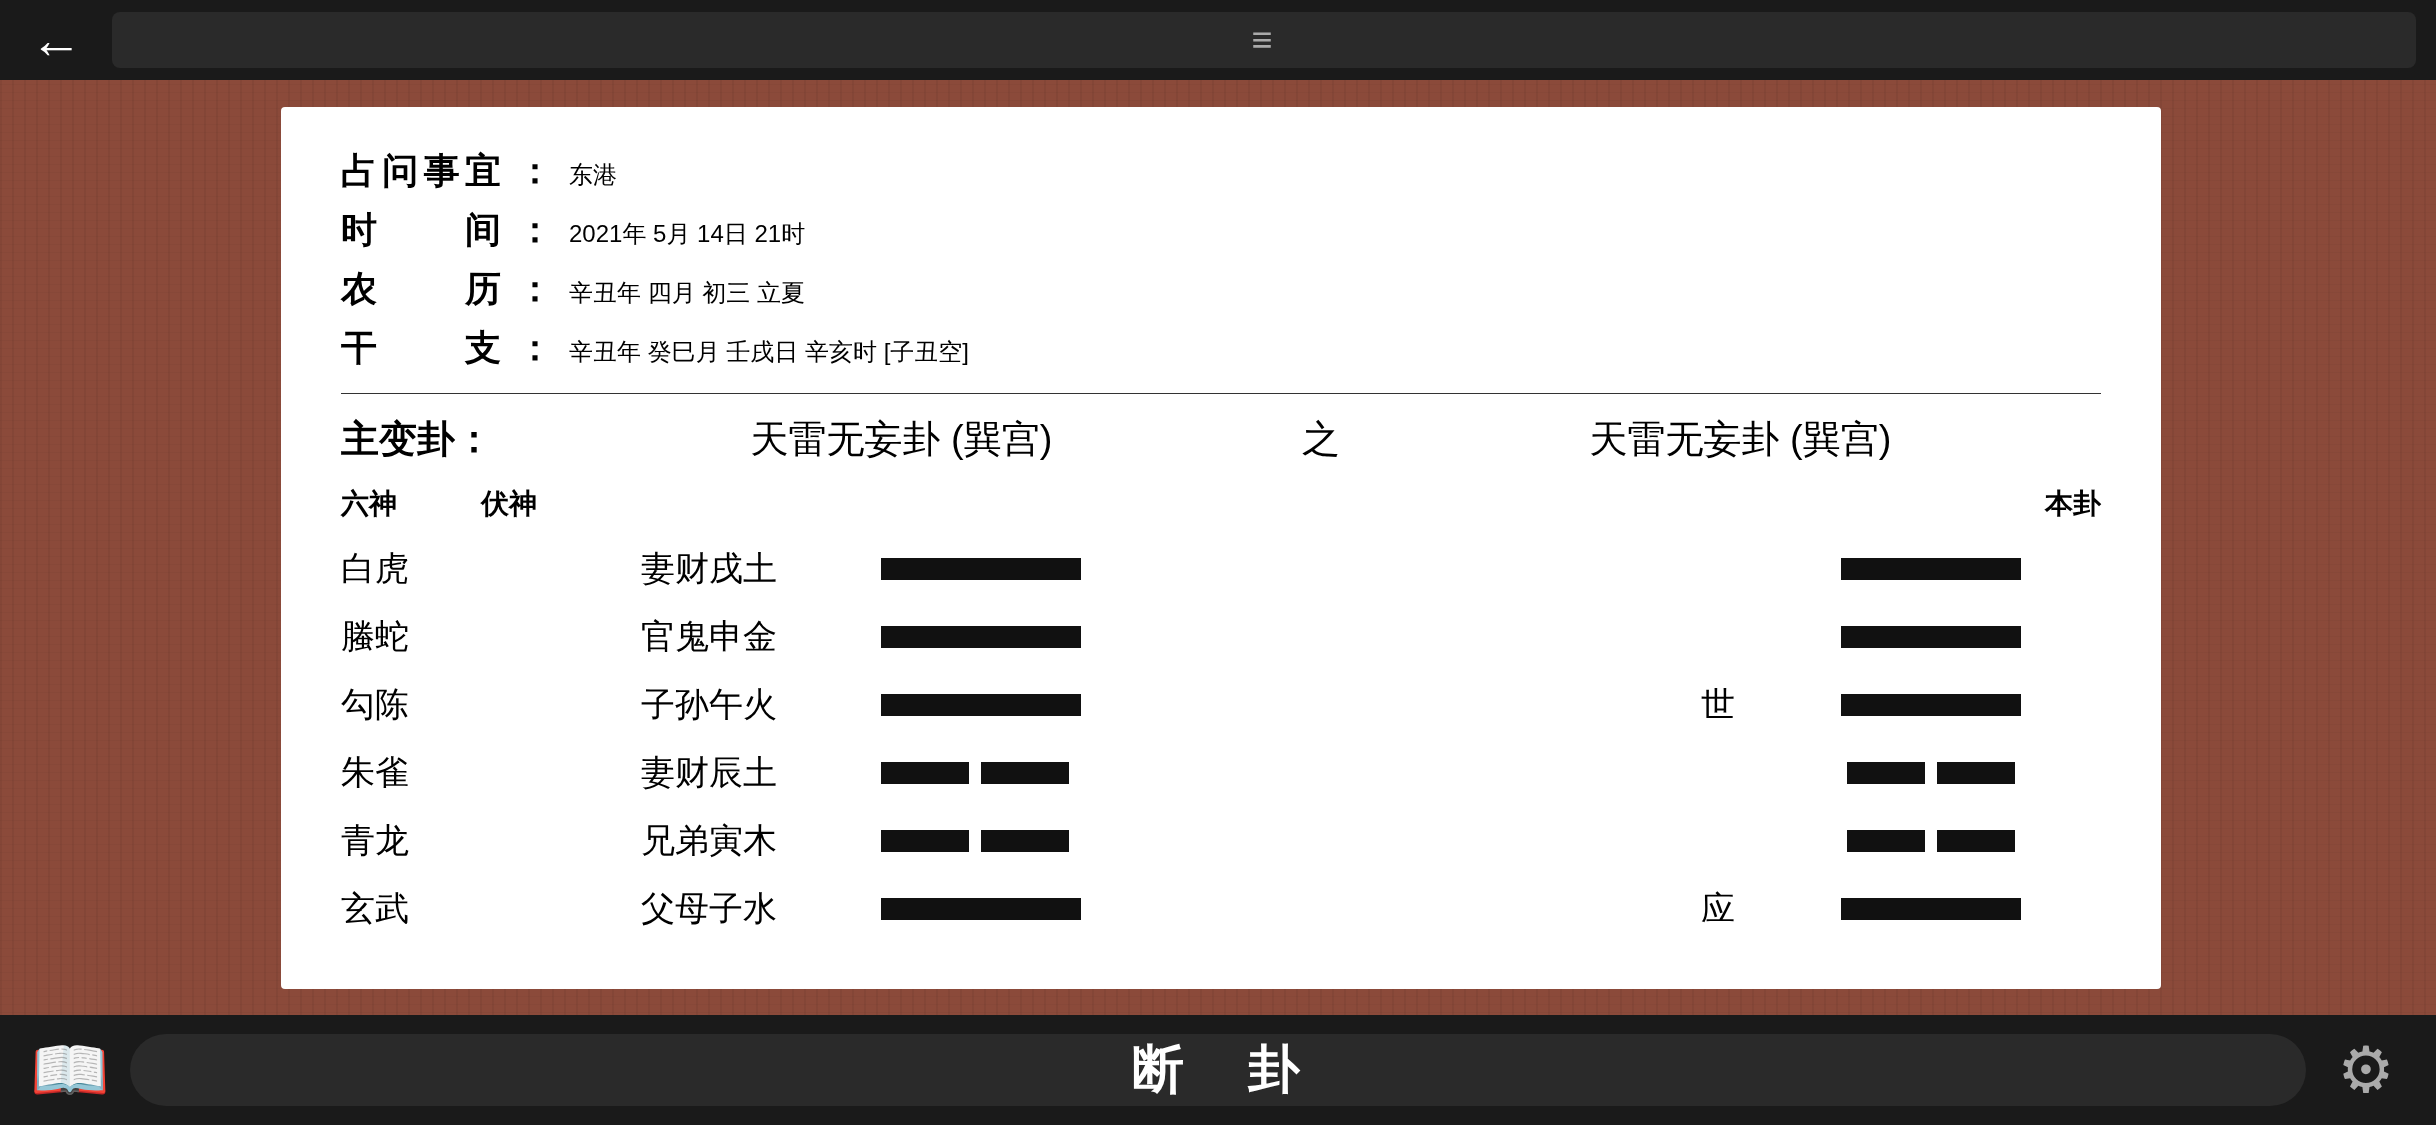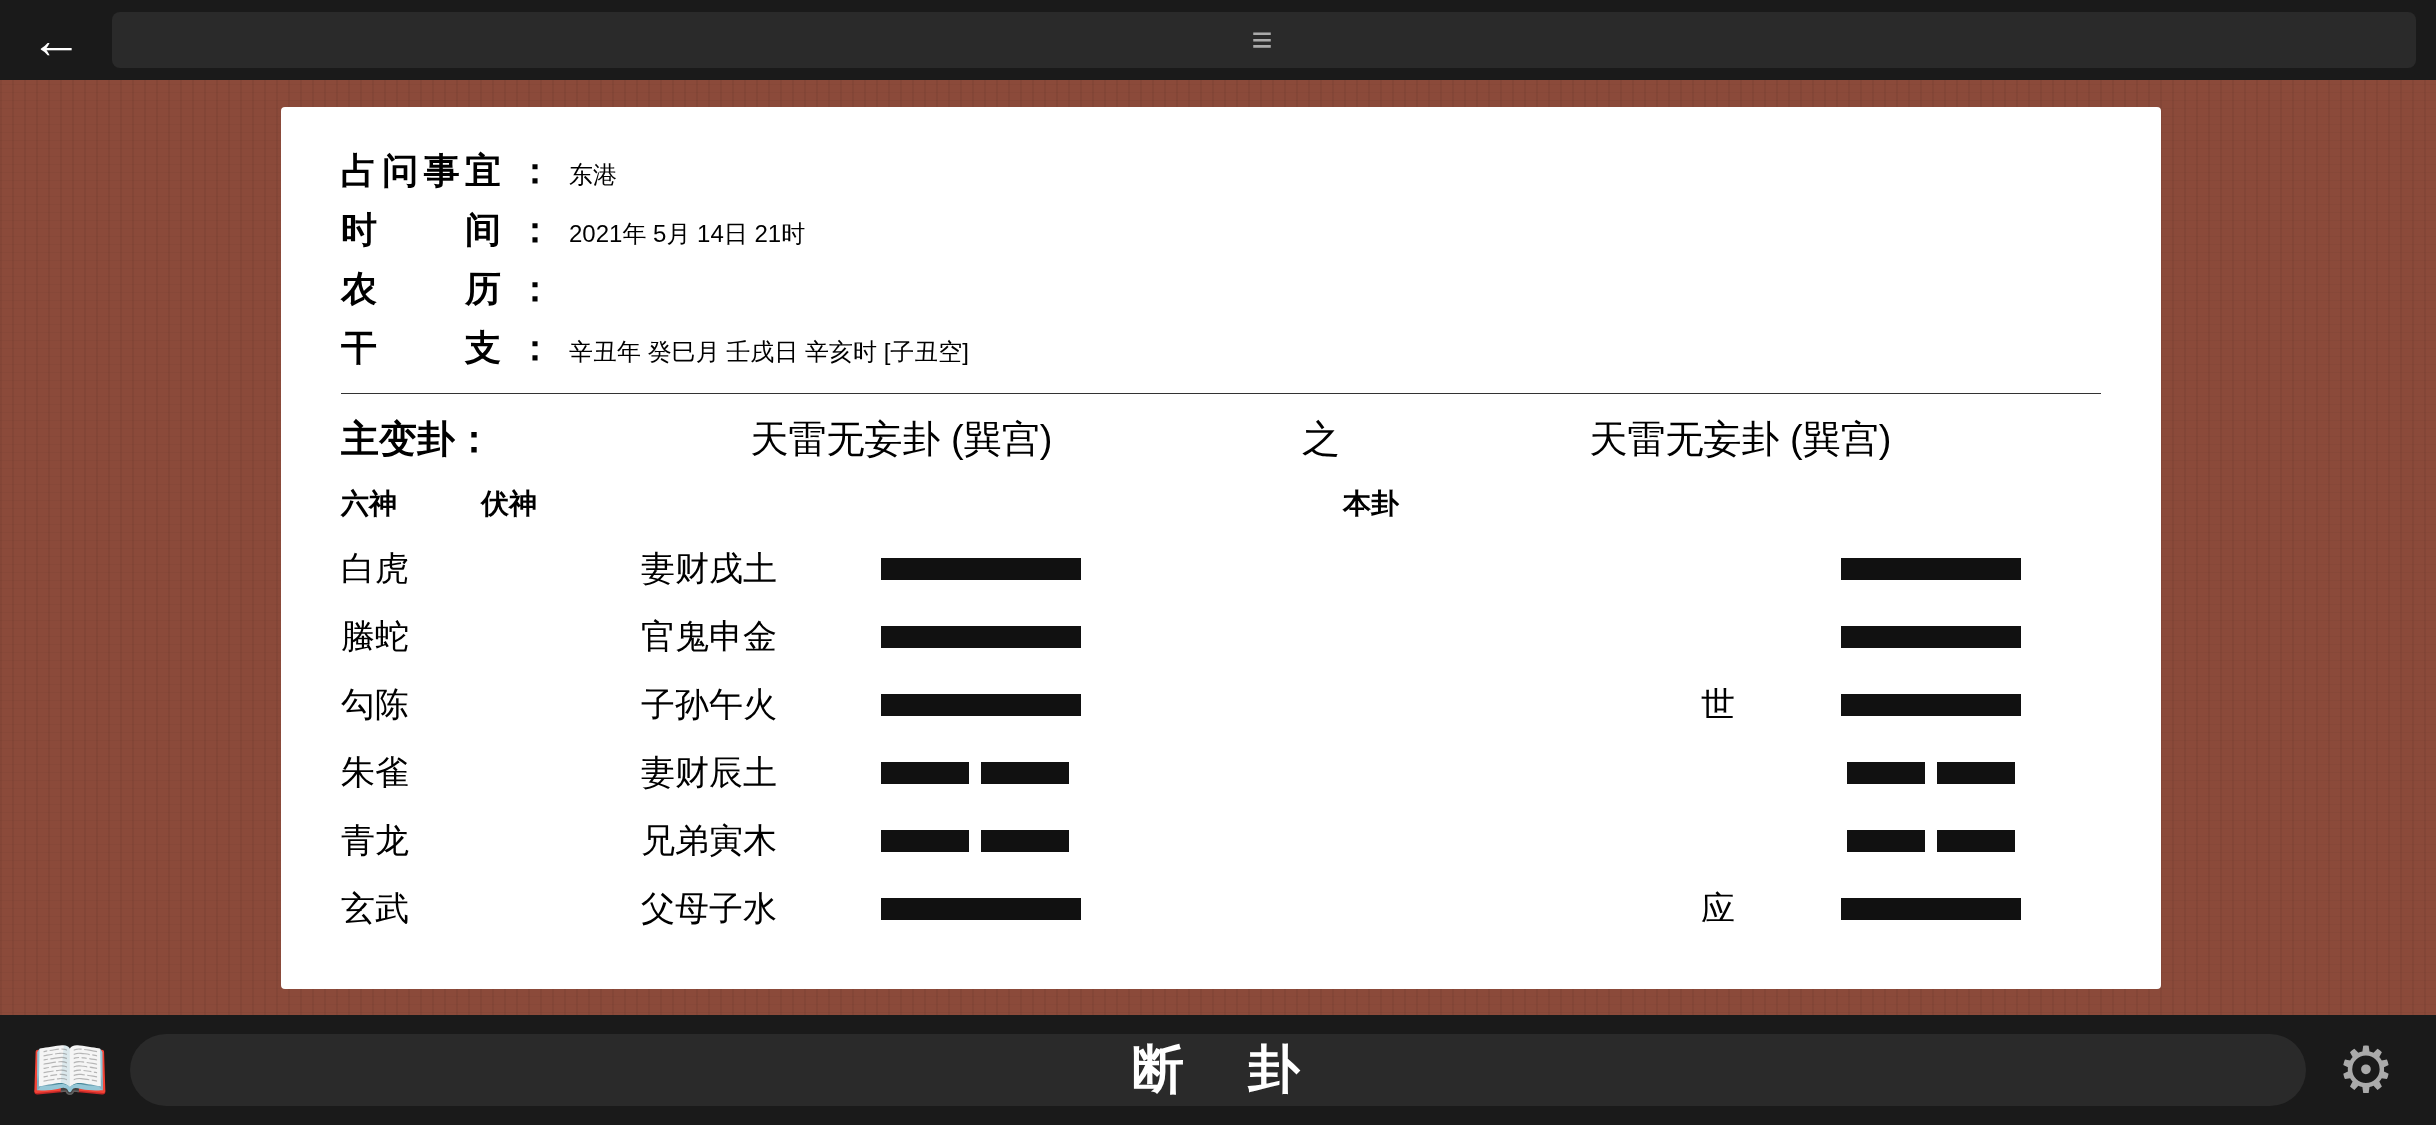--- a/index.html
+++ b/index.html
@@ -220,21 +220,21 @@
     .col-liushen {
       width: 140px;
     }
 
     .col-fushen {
       width: 160px;
     }
 
     .col-bengua-label {
       flex: 1;
-      text-align: center;
+      text-align: right;
     }
 
     .col-biangua-label {
       width: 340px;
       text-align: center;
       font-weight: bold;
     }
 
     
     .hex-rows {
@@ -352,20 +352,21 @@
         <span class="info-value">东港</span>
       </div>
       <div class="info-row">
         <span class="info-label">时　间</span>
         <span class="info-colon">：</span>
         <span class="info-value">2021年 5月 14日 21时</span>
       </div>
       <div class="info-row">
         <span class="info-label">农　历</span>
         <span class="info-colon">：</span>
+        <span class="info-value">辛丑年 四月 初三 立夏</span>
       </div>
       <div class="info-row">
         <span class="info-label">干　支</span>
         <span class="info-colon">：</span>
         <span class="info-value">辛丑年 癸巳月 壬戌日 辛亥时 [子丑空]</span>
       </div>
     </div>
 
     <hr class="divider">
 

